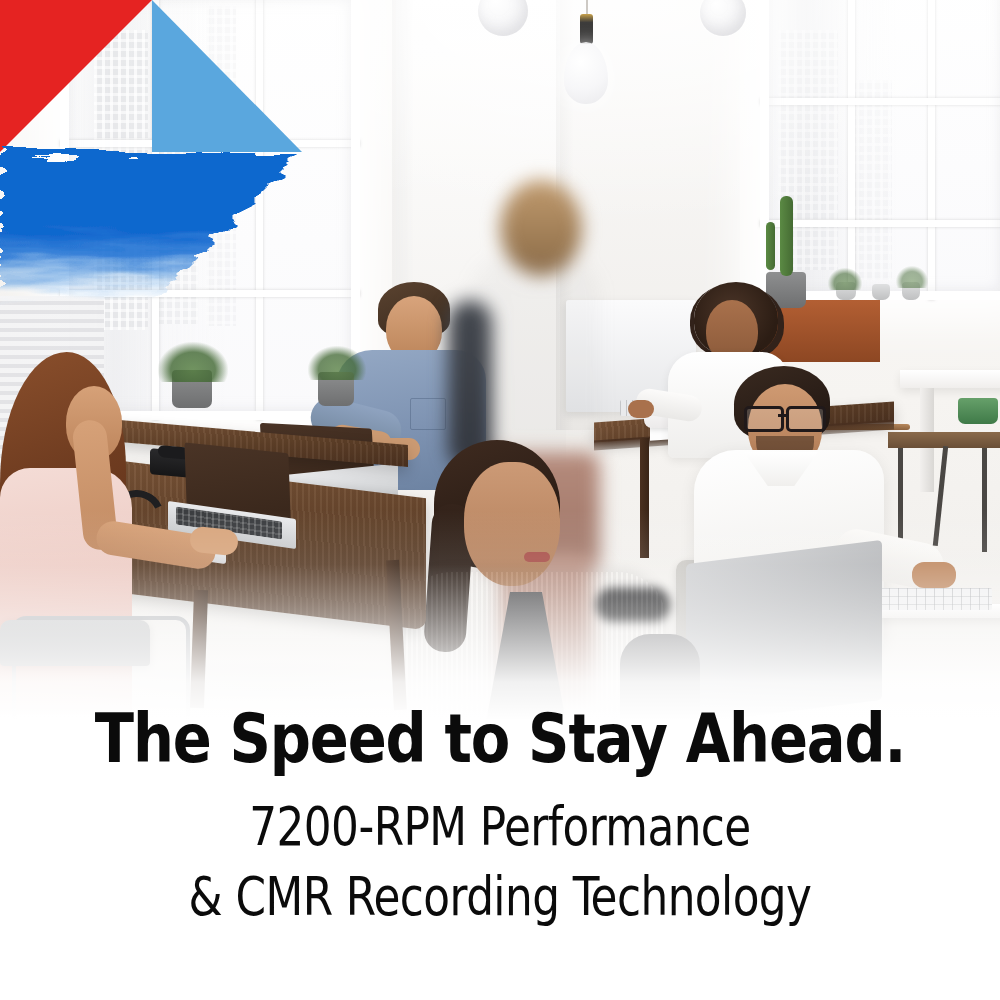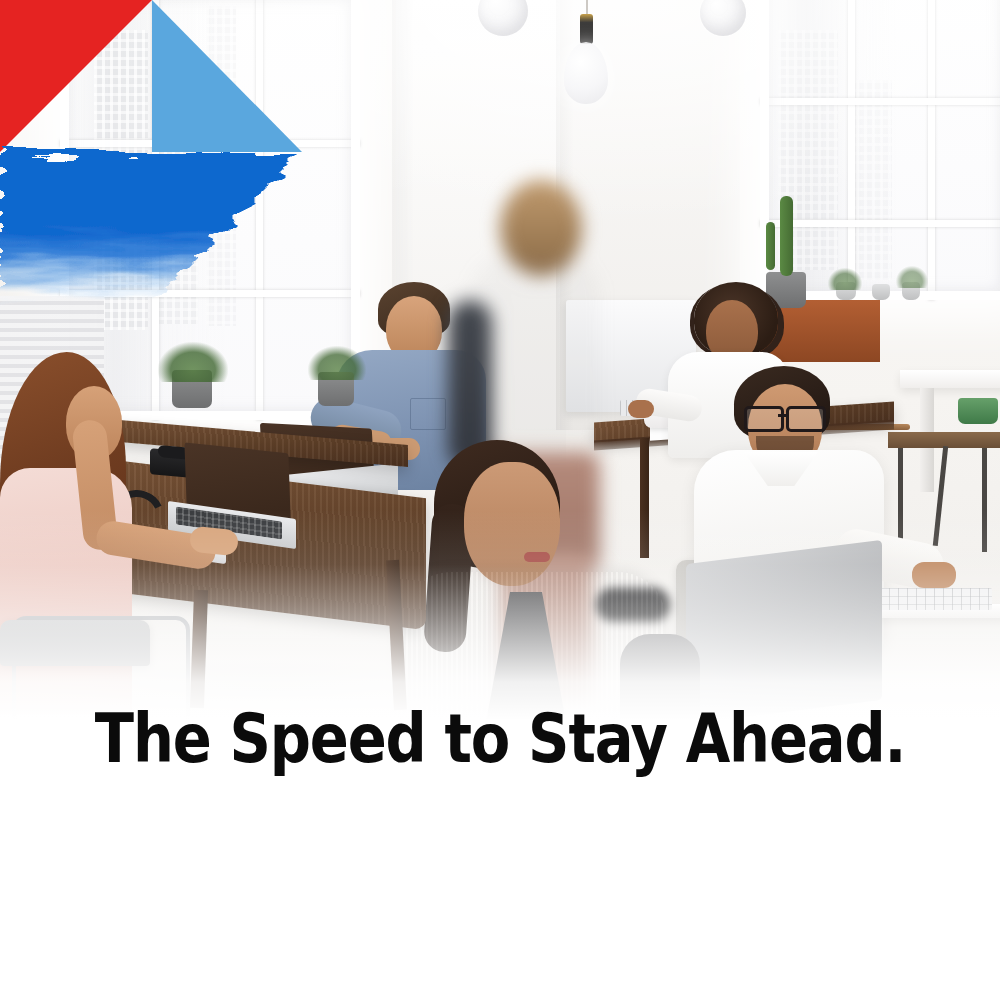--- a/index.html
+++ b/index.html
@@ -522,15 +522,19 @@
       <polygon points="152,0 302,152 152,152" fill="#5AA7DE"></polygon>
 
       <g filter="url(#cloudNoise)">
         <polygon points="0,153 302,153 152,303 0,303" fill="url(#skyFade)"></polygon>
       </g>
     </svg>
   </div>
 
   <div class="text-block">
     <div class="headline">The Speed to Stay Ahead.</div>
+    <div class="sub-wrap">
+      <div class="subline">7200-RPM Performance</div>
+      <div class="subline">&amp; CMR Recording Technology</div>
+    </div>
   </div>
 
 </div>
 
 </body></html>

